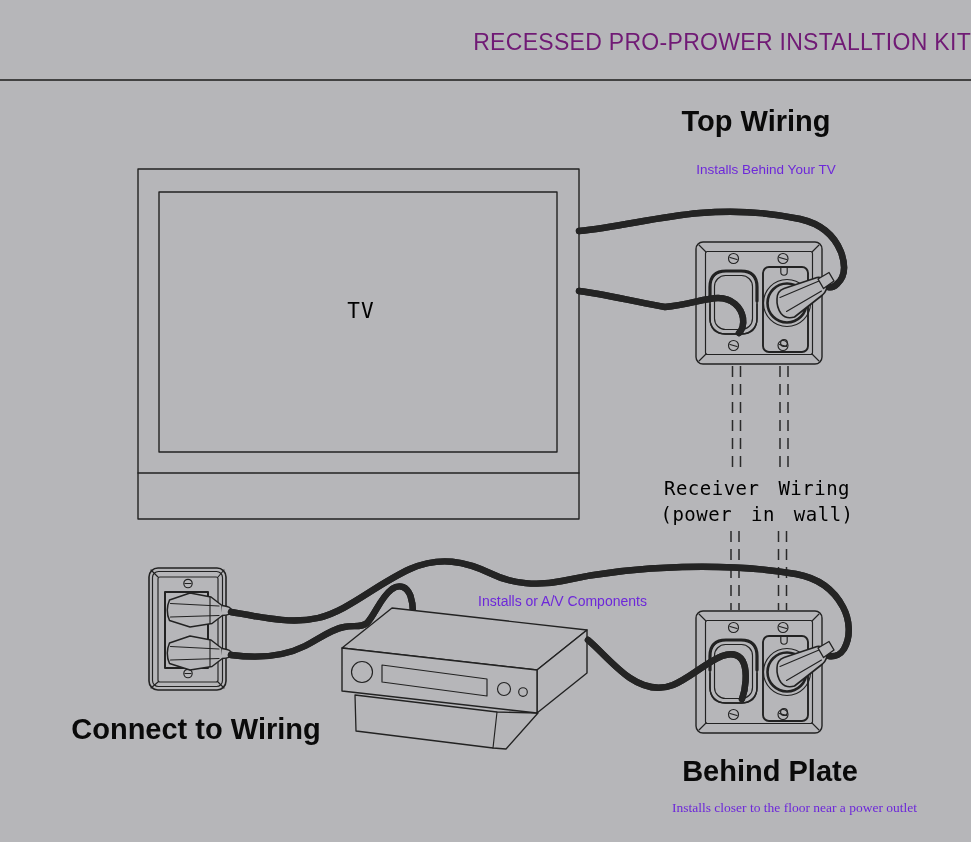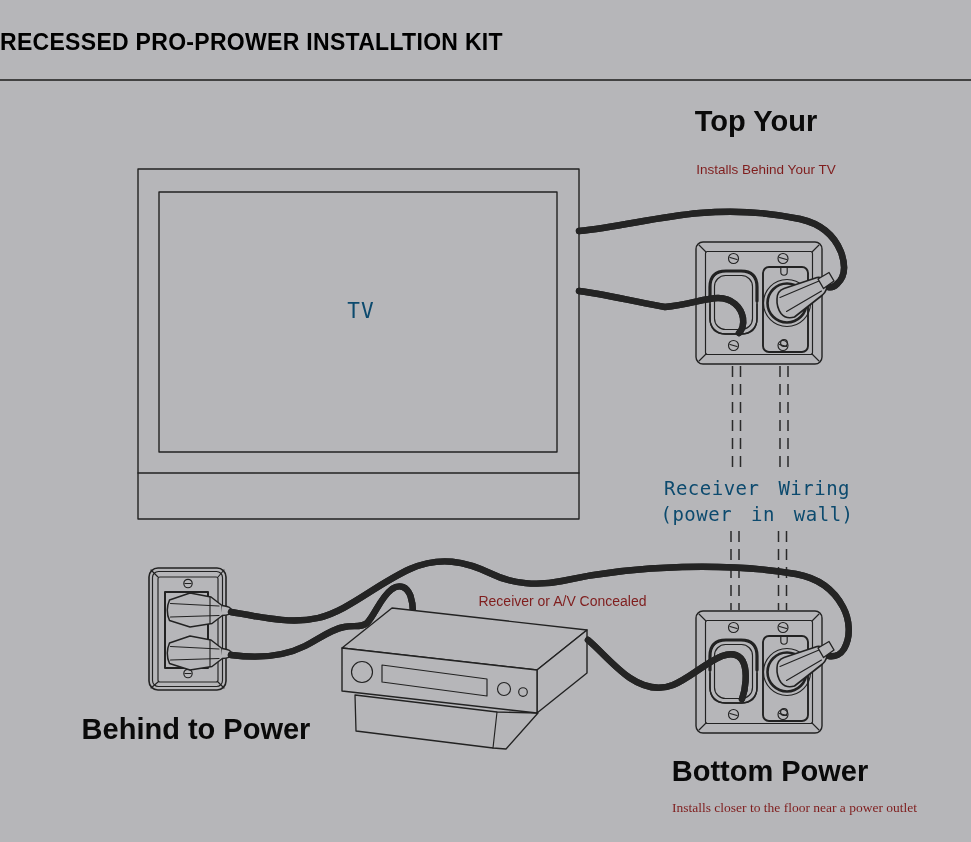--- a/index.html
+++ b/index.html
@@ -4,32 +4,32 @@
 <style>
   html,body{margin:0;padding:0;}
   body{
     width:971px;height:842px;position:relative;overflow:hidden;
     background:#b6b6b9;
     font-family:"Liberation Sans",sans-serif;
     color:#111;
   }
   .abs{position:absolute;}
   .page-title{
-    left:0;right:0;top:29px;text-align:left;
-    font-size:23px;font-weight:bold;color:#000000;letter-spacing:.3px;
+    left:0;right:0;top:29px;text-align:right;
+    font-size:23px;font-weight:normal;color:#701a75;letter-spacing:.3px;
   }
   .heading{
     font-size:29px;font-weight:bold;color:#0a0a0a;text-align:center;
   }
   .subtext{
-    font-size:13.5px;color:#7f1d1d;text-align:center;
+    font-size:13.5px;color:#6d28d9;text-align:center;
   }
   .cadtext{
     font-family:"DejaVu Sans Mono",monospace;
-    color:#0c4a6e;text-align:center;white-space:nowrap;
+    color:#000000;text-align:center;white-space:nowrap;
   }
   .concealed{font-size:19px;word-spacing:7px;letter-spacing:.5px;}
   .tvlabel{font-size:21px;letter-spacing:1px;}
   svg{position:absolute;left:0;top:0;}
   svg *{vector-effect:non-scaling-stroke;}
   .ln{stroke:#222;fill:none;stroke-width:1.4;stroke-linecap:round;stroke-linejoin:round;}
   .thin{stroke-width:1.15;}
   .thick{stroke-width:2.6;}
   .hood{stroke-width:3.2;}
   .cable-outer{stroke:#242424;fill:none;stroke-width:6.4;stroke-linecap:round;}
@@ -175,29 +175,29 @@
     <path id="cot" class="cable-outer" d="M 231,612 C 265,618 292,624 318,618 C 348,611 375,585 410,569 C 440,556 465,561 492,574 C 512,584 538,586 562,581 C 598,573 640,568 682,567 C 722,566 762,568 796,574 C 818,578 834,590 843,607 C 850,620 851,637 844,649 C 841,654 835,657 829,656"></path>
     <use href="#cot" class="cable-inner"></use>
     <use href="#plug" y="369"></use>
   </g>
 
   <line x1="0" y1="80" x2="971" y2="80" stroke="#1b1b1b" stroke-width="1.4"></line>
 </svg>
 
 <div class="abs page-title">RECESSED PRO-PROWER INSTALLTION KIT</div>
 
-<div class="abs heading" style="left:646px;top:105px;width:220px;">Top Your</div>
+<div class="abs heading" style="left:646px;top:105px;width:220px;">Top Wiring</div>
 
 <div class="abs subtext" style="left:646px;top:162px;width:240px;">Installs Behind Your TV</div>
 
 <div class="abs cadtext tvlabel" style="left:328px;top:299px;width:66px;">TV</div>
 
 <div class="abs cadtext concealed" style="left:607px;top:477px;width:300px;">Receiver Wiring</div>
 
 <div class="abs cadtext concealed" style="left:607px;top:503px;width:300px;">(power in wall)</div>
 
-<div class="abs subtext" style="left:440px;top:593px;width:245px;font-size:14px;">Receiver or A/V Concealed</div>
-
-<div class="abs heading" style="left:40px;top:713px;width:312px;">Behind to Power</div>
-
-<div class="abs heading" style="left:640px;top:755px;width:260px;">Bottom Power</div>
+<div class="abs subtext" style="left:440px;top:593px;width:245px;font-size:14px;">Installs or A/V Components</div>
+
+<div class="abs heading" style="left:40px;top:713px;width:312px;">Connect to Wiring</div>
+
+<div class="abs heading" style="left:640px;top:755px;width:260px;">Behind Plate</div>
 
 <div class="abs subtext" style="left:622px;top:800px;width:345px;font-family:Liberation Serif, serif;">Installs closer to the floor near a power outlet</div>
 
 </body></html>

